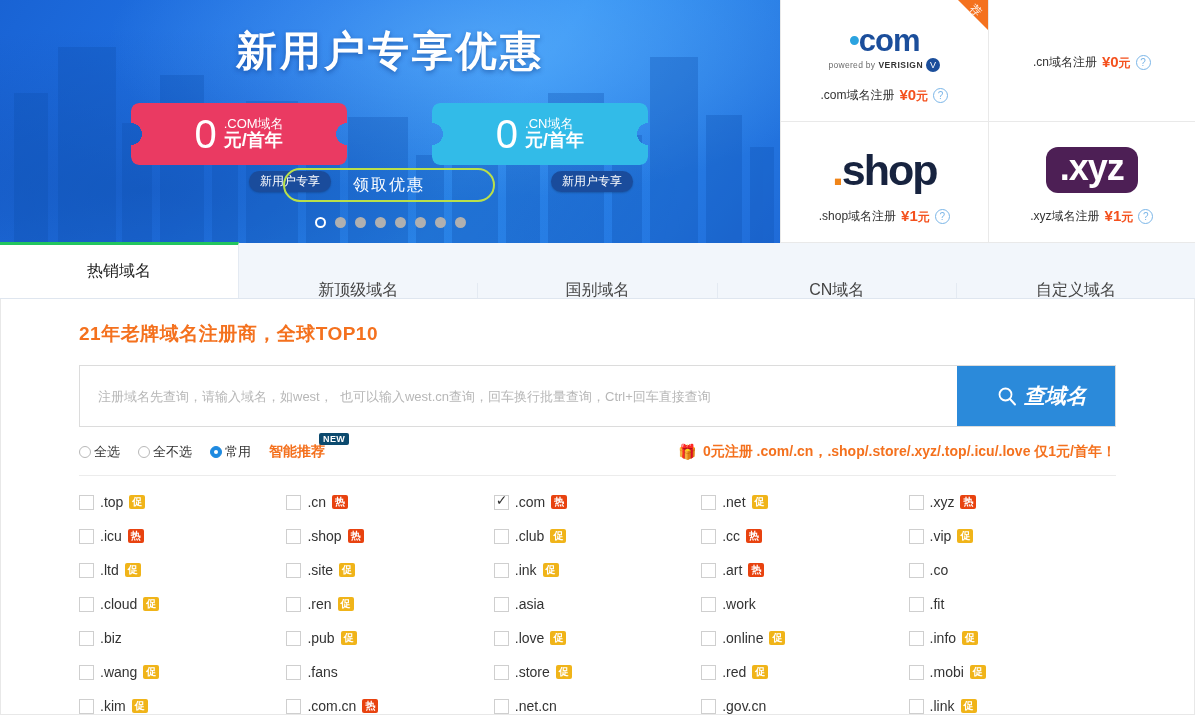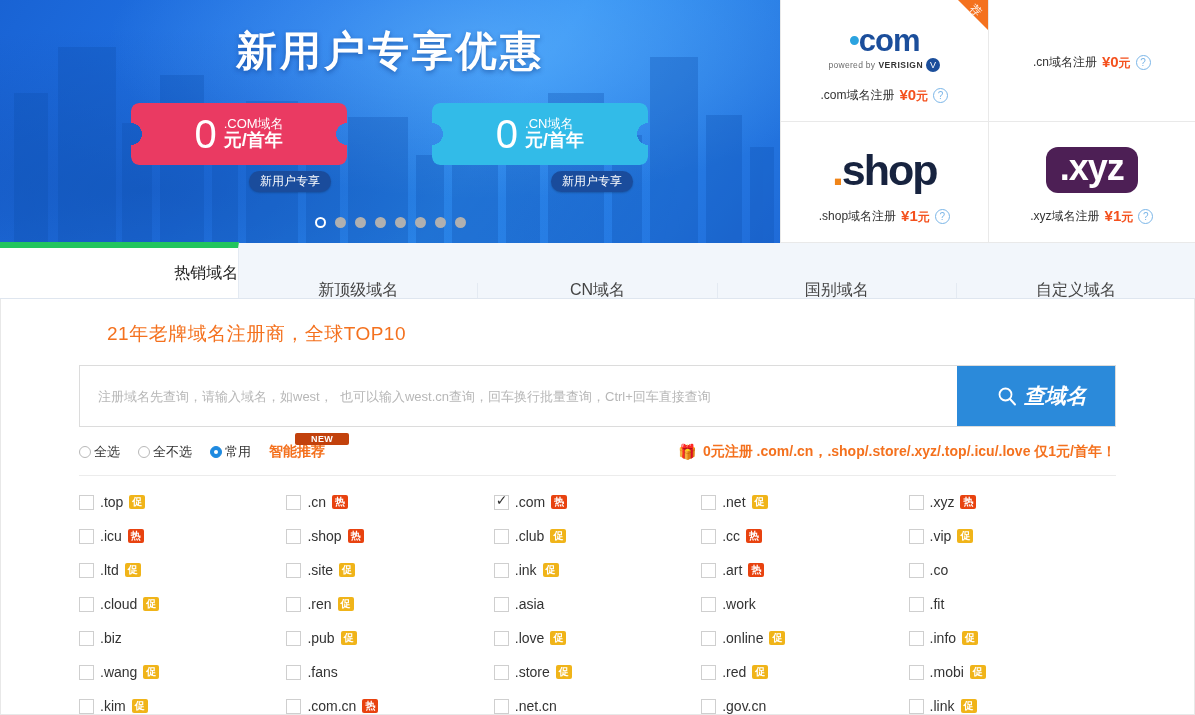--- a/index.html
+++ b/index.html
@@ -97,45 +97,45 @@
   .logo-shop { font-size: 43px; font-weight: bold; color:#17233f; letter-spacing:-2px; line-height:1; }
   .logo-shop .d { color:#f08519; }
   .logo-xyz { background:#4d1f55; color:#fff; font-size:36px; font-weight:bold; padding: 2px 14px 6px;
               border-radius: 12px; letter-spacing:-1px; line-height:1.05; }
 
   
   .tabs { display:flex; width: 1195px; height: 56px; background:#f2f6fb; border-bottom:1px solid #dfe6ef; }
   .tab { flex:1; display:flex; align-items:center; justify-content:center;
          font-size: 16px; color:#444; border-right:1px solid #e4eaf2; background:#f2f6fb; position:relative;margin-top:40px; }
   .tab:last-child { border-right:none; }
-  .tab.active { background:#fff; color:#222; border-top: 6px solid #22c55e; margin-top:-1px;justify-content:flex-end; }
+  .tab.active { background:#fff; color:#222; border-top: 3px solid #22c55e; margin-top:-1px; }
 
   
   .main { padding: 22px 0 0 0; border:1px solid #e8e8e8; border-top:none; height: 416px; }
-  .headline { margin-left: 106px; color:#f4711e; font-size: 19px; font-weight: normal; letter-spacing:.5px; }
+  .headline { margin-left: 78px; color:#f4711e; font-size: 19px; font-weight: bold; letter-spacing:.5px; }
 
   .searchbar { margin: 18px 78px 0 78px; display:flex; height: 62px; border:1px solid #dcdcdc; background:#fff; }
   .search-input { flex:1; border:none; outline:none; padding: 0 18px; font-size: 13px; color:#222;
                   font-family:Liberation Sans, sans-serif; background:#fff; }
   .search-input::placeholder { color:#b7b7b7; }
   .search-btn { width: 158px; background:#2b8ada; color:#fff; border:none; cursor:pointer;
                 display:flex; align-items:center; justify-content:center; gap:7px;
                 font-size: 21px; font-weight:bold; font-style: italic;
                 font-family:"Liberation Sans","DejaVu Sans",sans-serif;padding-left:12px; }
 
   .optrow { margin: 16px 78px 0 78px; display:flex; align-items:center; justify-content:space-between;
             padding-bottom: 14px; border-bottom: 1px solid #ececec; }
   .opts { display:flex; align-items:center; gap: 18px; }
   .opt { display:flex; align-items:center; gap:3px; font-size: 13px; color:#333; cursor:pointer; }
   .radio { width: 12px; height:12px; border-radius:50%; border:1px solid #b8b8b8; background:#fff; display:inline-block; position:relative; }
   .radio.on { border-color:#1e8ae0; background:#1e8ae0; }
   .radio.on::after { content:""; position:absolute; left:3px; top:3px; width:4px; height:4px; border-radius:50%; background:#fff; }
   .smart { color:#f4711e; font-size: 14px; font-weight:bold; position:relative; cursor:pointer; }
-  .newbadge { position:absolute; top:-10px; right:-24px; background:#c2410c; color:#fff; font-size:9px;
-              font-weight:bold; padding:1px 16px; border-radius:2px; letter-spacing:.3px; }
+  .newbadge { position:absolute; top:-10px; right:-24px; background:#0c4a6e; color:#fff; font-size:9px;
+              font-weight:bold; padding:1px 4px; border-radius:2px; letter-spacing:.3px; }
   .promo-note { color:#f4711e; font-size: 14px; font-weight:bold; display:flex; align-items:center; gap:6px; }
   .gift { font-size: 15px; }
 
   .tldgrid { margin: 18px 78px 0 78px; display:grid; grid-template-columns: repeat(5, 1fr); row-gap: 18px; }
   .tld { display:flex; align-items:center; gap: 6px; font-size: 14px; color:#333; cursor:pointer;text-align:center; }
   .cbox { width: 15px; height:15px; border:1px solid #cfcfcf; background:#fff; display:inline-block;
           position:relative; flex: 0 0 auto; }
   .cbox.checked::after { content:"\2713"; position:absolute; left:1px; top:-4px; font-size:14px; color:#333; }
   .tag { font-size: 10px; color:#fff; padding: 1px 3px; border-radius: 2px; line-height: 1.25; font-weight:bold; }
   .tag.hot { background:#e8420f; }
@@ -185,20 +185,21 @@
         <div class="ribbon r2">新用户专享</div>
         <div class="coupon blue">
           <span class="coupon-zero">0</span>
           <span class="coupon-txt">
             <span class="t1">.CN域名</span>
             <span class="t2">元/首年</span>
           </span>
         </div>
       </div>
 
+      <div class="cta">领取优惠</div>
 
       <div class="dots">
         <span class="dot active"></span>
         <span class="dot"></span>
         <span class="dot"></span>
         <span class="dot"></span>
         <span class="dot"></span>
         <span class="dot"></span>
         <span class="dot"></span>
         <span class="dot"></span>
@@ -262,24 +263,24 @@
   </div>
 
   <div class="tabs" id="tabs">
       <div class="tab active">
         <span>热销域名</span>
       </div>
       <div class="tab">
         <span>新顶级域名</span>
       </div>
       <div class="tab">
+        <span>国别域名</span>
+      </div>
+      <div class="tab">
         <span>CN域名</span>
-      </div>
-      <div class="tab">
-        <span>国别域名</span>
       </div>
       <div class="tab">
         <span>自定义域名</span>
       </div>
     </div>
 
   <div class="main">
 
     <div class="headline">21年老牌域名注册商，全球TOP10</div>
 

